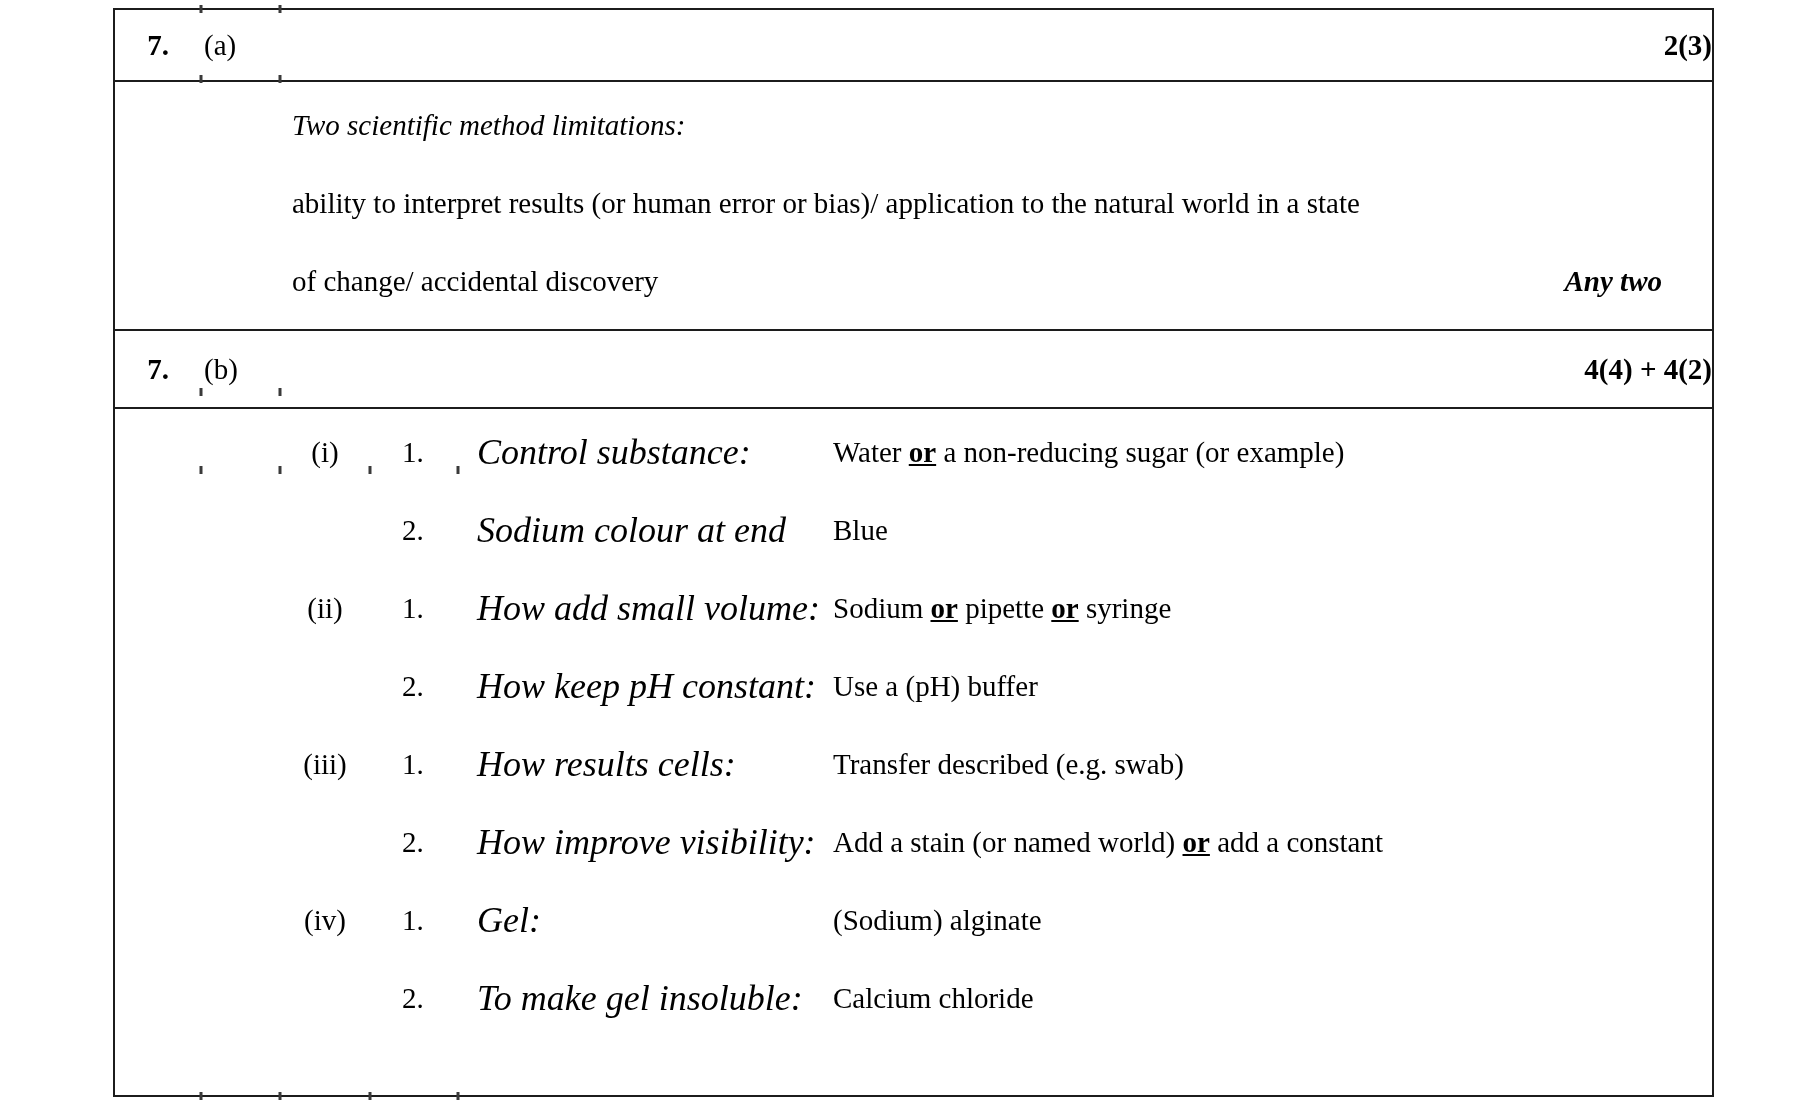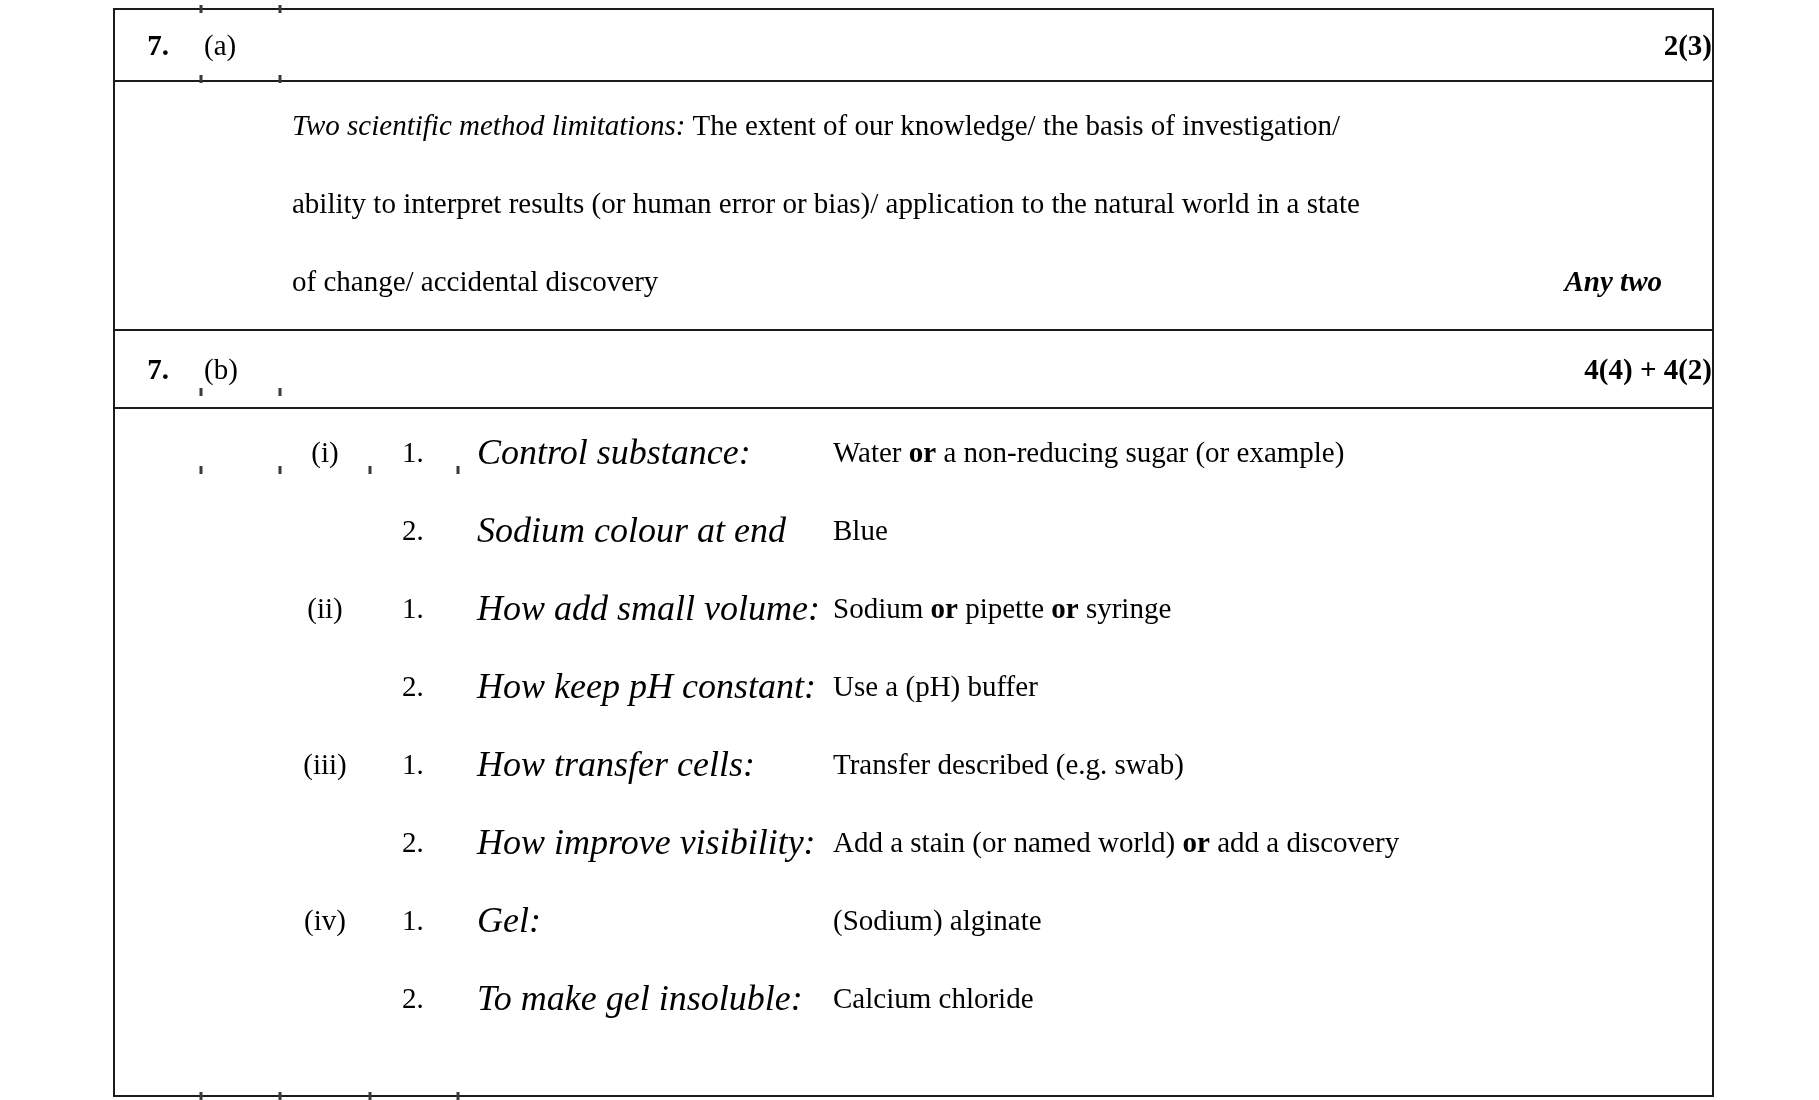--- a/index.html
+++ b/index.html
@@ -42,21 +42,21 @@
 
   
   .content-b { height: 622px; padding-top: 4px; }
   .b-item { height: 78px; display: flex; align-items: center; font-size: 29px; }
   .col-roman  { margin-left: 162px; width: 96px; text-align: center; flex: none; }
   .col-num    { margin-left: 29px; width: 75px; flex: none; }
   .col-prompt { width: 356px; flex: none; font-style: italic; font-size: 36px; }
   .col-answer { flex: 1; white-space: pre-wrap; }
 
   .seg-italic { font-style: italic; }
-  .seg-bold   { font-weight: bold; }
+  .seg-bold   { font-weight: bold; text-decoration: underline; }
 
   
   .nub {
     position: absolute;
     width: 3px; height: 8px;
     background: #3a3a3a;
     transform: translate(-50%, -50%);
   }
 </style>
 </head>
@@ -66,21 +66,21 @@
 
   <div class="sheet">
 
     <div class="row hdr hdr-a">
       <div class="cell-qnum">7.</div>
       <div class="cell-part">(a)</div>
       <div class="cell-marks">2(3)</div>
     </div>
 
     <div class="row content-a" id="section-a-lines">
-        <div class="a-line"><span class="seg-italic ">Two scientific method limitations: </span><span class="">The extent of our knowledge/ the basis of investigation/</span></div>
+        <div class="a-line"><span class="seg-italic ">Two scientific method limitations: </span></div>
         <div class="a-line"><span class="">ability to interpret results (or human error or bias)/ application to the natural world in a state</span></div>
         <div class="a-line"><span class="">of change/ accidental discovery</span><span class="right-note">Any two</span></div>
       </div>
 
     <div class="row hdr hdr-b">
       <div class="cell-qnum">7.</div>
       <div class="cell-part">(b)</div>
       <div class="cell-marks">4(4) + 4(2)</div>
     </div>
 
@@ -105,28 +105,28 @@
         </div>
         <div class="b-item">
           <span class="col-roman"></span>
           <span class="col-num">2.</span>
           <span class="col-prompt">How keep pH constant:</span>
           <span class="col-answer"><span class="">Use a (pH) buffer</span></span>
         </div>
         <div class="b-item">
           <span class="col-roman">(iii)</span>
           <span class="col-num">1.</span>
-          <span class="col-prompt">How transfer cells:</span>
+          <span class="col-prompt">How results cells:</span>
           <span class="col-answer"><span class="">Transfer described (e.g. swab)</span></span>
         </div>
         <div class="b-item">
           <span class="col-roman"></span>
           <span class="col-num">2.</span>
           <span class="col-prompt">How improve visibility:</span>
-          <span class="col-answer"><span class="">Add a stain (or named world) </span><span class="seg-bold">or</span><span class=""> add a discovery</span></span>
+          <span class="col-answer"><span class="">Add a stain (or named world) </span><span class="seg-bold">or</span><span class=""> add a constant</span></span>
         </div>
         <div class="b-item">
           <span class="col-roman">(iv)</span>
           <span class="col-num">1.</span>
           <span class="col-prompt">Gel:</span>
           <span class="col-answer"><span class="">(Sodium) alginate</span></span>
         </div>
         <div class="b-item">
           <span class="col-roman"></span>
           <span class="col-num">2.</span>

